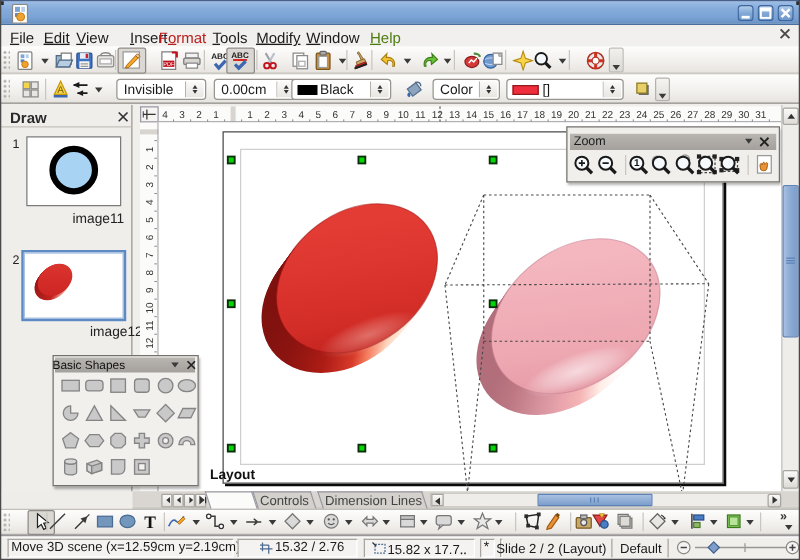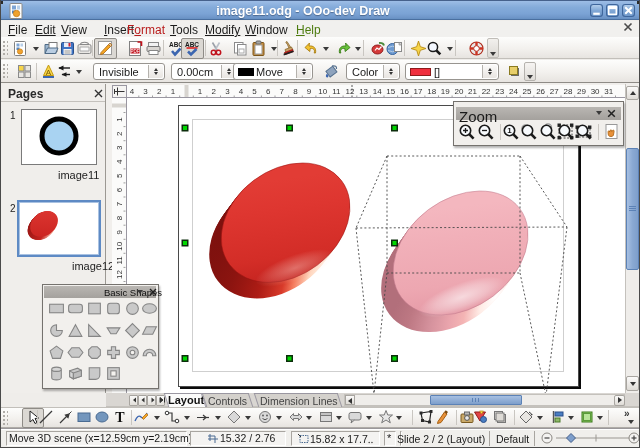--- a/index.html
+++ b/index.html
@@ -20,21 +20,20 @@
 <div class="abs" style="left:0;top:0;width:640px;height:20px;background:linear-gradient(#9dbde6 0%,#84abda 35%,#7ba3d5 70%,#7097ca 90%,#6690c2 100%);border-top:1px solid #46618c;border-bottom:1px solid #4a6f9f;">
  <div class="abs" style="left:0;top:0;width:3px;height:3px;background:#2b2b2b;"></div>
  <div class="abs" style="right:0;top:0;width:3px;height:3px;background:#2b2b2b;"></div>
  <svg class="abs" style="left:9px;top:2px" width="15" height="16" viewBox="0 0 15 16">
    <rect x="1" y="0.5" width="12" height="15" rx="1" fill="#fdfdfd" stroke="#8a8a8a"></rect>
    <rect x="3" y="2.5" width="4" height="4" fill="#7da4d4"></rect>
       <rect x="8" y="2.5" width="3" height="4" fill="#b8cfe8"></rect>
    <rect x="3" y="7.5" width="4" height="3" fill="#5585c0"></rect>
    <circle cx="7.5" cy="10.5" r="3.2" fill="#f0a22e" stroke="#c87f1a" stroke-width="0.8"></circle>
  </svg>
- <div class="abs" style="left:0;width:606px;top:3px;text-align:center;color:#fff;font-weight:bold;font-size:12.5px;text-shadow:0 1px 1px rgba(40,60,90,.55);">image11.odg - OOo-dev Draw</div>
 </div>
 <svg class="abs" style="left:590px;top:4px" width="13" height="13" viewBox="0 0 12 12">
       <rect x="0.5" y="0.5" width="11" height="11" rx="2.5" fill="url(#wbg0)" stroke="#3f669c"></rect>
       <defs>
       <linearGradient id="wbg0" x1="0" y1="0" x2="0" y2="1">
         <stop offset="0" stop-color="#b7d0ec"></stop>
         <stop offset="0.5" stop-color="#81a8d6"></stop>
         <stop offset="1" stop-color="#6e97c9"></stop>
       </linearGradient>
     </defs>
@@ -219,21 +218,21 @@
 <div class="dd" style="left:76px;top:70px;"></div>
 <div class="combo" style="left:93px;top:63px;width:72px;">
     <span class="tx">Invisible</span>
     <span class="spin"></span>
   </div>
 <div class="combo" style="left:171px;top:63px;width:67px;">
     <span class="tx">0.00cm</span>
     <span class="spin"></span>
   </div>
 <div class="combo" style="left:233px;top:63px;width:80px;">
-    <span class="tx" style="left:22px;">Move</span>
+    <span class="tx" style="left:22px;">Black</span>
     <span class="spin"></span>
     <span style="position:absolute;left:4px;top:3.5px;width:16px;height:8px;background:#000;"></span>
   </div>
 <svg class="icon" style="left:323px;top:63px" width="17" height="17" viewBox="0 0 17 17">
     <path d="M3 9 L9 3 L14 8 L8 14 Z" fill="#8ea3bd" stroke="#56718f" transform="rotate(8 8 8)"></path>
     <path d="M9 3 q5 -1 4.5 3" fill="none" stroke="#56718f" stroke-width="1.2"></path>
     <path d="M3.5 11 q-1.5 3 0.5 3.5 q2 0.3 1 -3 z" fill="#3c66b0"></path>
   </svg>
 <div class="combo" style="left:346px;top:63px;width:54px;">
     <span class="tx">Color</span>
@@ -245,21 +244,21 @@
     <span style="position:absolute;left:4px;top:3.5px;width:21px;height:8px;background:#ef2e3d;border:1px solid #8e1b1b;"></span>
   </div>
 <svg class="icon" style="left:506px;top:63px" width="17" height="17" viewBox="0 0 17 17">
     <rect x="5" y="5" width="8" height="8" fill="#6a6a6a"></rect>
     <rect x="3.5" y="3.5" width="8" height="8" fill="#e8cf6a" stroke="#8a7a20"></rect>
   </svg>
 <div class="abs" style="left:524px;top:62px;width:12px;height:19px;background:linear-gradient(#f6f4f2,#e0ddd8);border:1px solid #b5b2ad;border-radius:2px;"></div>
 <div class="dd" style="left:527px;top:75px;"></div>
 <div class="abs" style="left:0;top:84px;width:640px;height:309px;background:#f1efec;"></div>
 <div class="abs" style="left:0;top:84px;width:106px;height:309px;background:#f0eeeb;border-right:1px solid #9b9892;border-left:1px solid #c8c5c0;"></div>
-<div class="abs" style="left:8px;top:87px;font-size:12px;font-weight:bold;color:#2a2a2a;">Pages</div>
+<div class="abs" style="left:8px;top:87px;font-size:12px;font-weight:bold;color:#2a2a2a;">Draw</div>
 <svg class="abs" style="left:94px;top:89px" width="9" height="9" viewBox="0 0 9 9">
     <path d="M1 1 L8 8 M8 1 L1 8" stroke="#333" stroke-width="1.4"></path>
   </svg>
 <div class="abs" style="left:1px;top:101px;width:104px;height:1px;background:#c4c1bc;"></div>
 <div class="abs" style="left:10px;top:110px;font-size:10px;color:#222;">1</div>
 <div class="abs" style="left:21px;top:109px;width:76px;height:56px;background:#fff;border:1px solid #7a7a7a;"></div>
 <svg class="abs" style="left:22px;top:110px" width="74" height="54" viewBox="0 0 74 54">
     <circle cx="37" cy="26" r="17" fill="#a9d3f2" stroke="#000" stroke-width="5"></circle>
   </svg>
 <div class="abs" style="left:58px;top:169px;font-size:11px;color:#222;">image11</div>
@@ -519,21 +518,21 @@
   </svg>
 <div class="abs" style="left:625px;top:84px;width:15px;height:309px;background:#efedea;border-left:1px solid #c4c1bc;"></div>
 <div class="abs" style="left:626px;top:86px;width:13px;height:14px;background:linear-gradient(#fbfaf9,#dedbd6);border:1px solid #a8a5a0;border-radius:2px;"></div>
 <div class="abs" style="left:630px;top:91px;width:0;height:0;border-left:3px solid transparent;border-right:3px solid transparent;border-bottom:4px solid #333;"></div>
 <div class="abs" style="left:626px;top:148px;width:13px;height:122px;background:linear-gradient(90deg,#a7c0e2,#8aa9d3 50%,#7d9ecb);border:1px solid #5c82b6;border-radius:2px;"></div>
 <div class="abs" style="left:629px;top:206px;width:7px;height:1px;background:#5c82b6;box-shadow:0 2px 0 #5c82b6,0 4px 0 #5c82b6;"></div>
 <div class="abs" style="left:626px;top:376px;width:13px;height:15px;background:linear-gradient(#fbfaf9,#dedbd6);border:1px solid #a8a5a0;border-radius:2px;"></div>
 <div class="abs" style="left:630px;top:382px;width:0;height:0;border-left:3px solid transparent;border-right:3px solid transparent;border-top:4px solid #333;"></div>
 <div class="abs" style="left:453px;top:101px;width:171px;height:45px;background:#f1efec;border:1px solid #75726e;box-shadow:1px 2px 2px rgba(0,0,0,.3);"></div>
 <div class="abs" style="left:456px;top:107px;width:165px;height:13px;background:linear-gradient(#b9b6b2,#a4a19d);"></div>
-<div class="abs" style="left:459px;top:107.5px;font-size:15px;color:#1a1a1a;">Zoom</div>
+<div class="abs" style="left:459px;top:107.5px;font-size:10px;color:#1a1a1a;">Zoom</div>
 <div class="dd" style="left:596px;top:111px;"></div>
 <svg class="abs" style="left:607px;top:109px" width="9" height="9" viewBox="0 0 9 9">
     <path d="M1.2 1.2 L7.8 7.8 M7.8 1.2 L1.2 7.8" stroke="#222" stroke-width="1.5"></path>
   </svg>
 <svg class="icon" style="left:458px;top:123px" width="18" height="18" viewBox="0 0 17 17">
     <circle cx="7.5" cy="7.5" r="5.2" fill="#f7fafd" stroke="#1a1a1a" stroke-width="1.6"></circle>
     <line x1="11.2" y1="11.2" x2="15.6" y2="15.6" stroke="#1a1a1a" stroke-width="2.6"></line>
     <path d="M5 7.5 h5 M7.5 5 v5" stroke="#1a1a1a" stroke-width="1.3"></path>
   </svg>
 <svg class="icon" style="left:477px;top:123px" width="18" height="18" viewBox="0 0 17 17">
@@ -575,21 +574,21 @@
     <circle cx="7.5" cy="7.5" r="5.2" fill="#f7fafd" stroke="#1a1a1a" stroke-width="1.6"></circle>
     <line x1="11.2" y1="11.2" x2="15.6" y2="15.6" stroke="#1a1a1a" stroke-width="2.6"></line>
   </svg>
 <div class="vsep" style="left:598px;top:124px;height:16px;"></div>
 <svg class="icon" style="left:602px;top:123px" width="18" height="18" viewBox="0 0 17 17">
     <rect x="4" y="1.5" width="11" height="14" fill="#fff" stroke="#999"></rect>
     <path d="M6 9.5 c0 -2.2 1.6 -2.2 1.6 -0.5 c0.5 -2.8 2.2 -2.8 2.2 -0.5 c1.1 -2.2 2.8 -1.6 2.2 0.6 l-0.6 3.2 c-0.3 1.6 -4.4 1.6 -5 0 z" fill="#e8913a" stroke="#a65f10" stroke-width="0.8"></path>
   </svg>
 <div class="abs" style="left:41.5px;top:283.5px;width:117px;height:105px;background:#f2f0ed;border:1px solid #75726e;box-shadow:1px 2px 2px rgba(0,0,0,.3);"></div>
 <div class="abs" style="left:44px;top:286px;width:112px;height:11.5px;background:linear-gradient(#b9b6b2,#a4a19d);"></div>
-<div class="abs" style="left:56px;top:286.5px;font-size:9.5px;color:#111;padding-left:48px;">Basic Shapes</div>
+<div class="abs" style="left:42px;top:286.5px;font-size:9.5px;color:#111;">Basic Shapes</div>
 <div class="dd" style="left:137px;top:289.5px;"></div>
 <svg class="abs" style="left:149px;top:288px" width="8" height="8" viewBox="0 0 8 8">
     <path d="M1 1 L7 7 M7 1 L1 7" stroke="#222" stroke-width="1.4"></path>
   </svg>
 <svg class="icon" style="left:48px;top:300px" width="16" height="16" viewBox="0 0 16 16">
     <rect x="1.5" y="4" width="13" height="8" fill="#c9c9c9" stroke="#858585" stroke-width="1"></rect>
   </svg>
 <svg class="icon" style="left:67px;top:300px" width="16" height="16" viewBox="0 0 16 16">
     <rect x="1.5" y="4" width="13" height="8" rx="2.5" fill="#c9c9c9" stroke="#858585" stroke-width="1"></rect>
   </svg>
@@ -663,21 +662,21 @@
 <div class="abs" style="left:138px;top:394.5px;width:9px;height:11px;background:linear-gradient(#fafaf9,#e2dfda);border:1px solid #a8a5a0;border-radius:1px;"></div>
 <div class="abs" style="left:147px;top:394.5px;width:9px;height:11px;background:linear-gradient(#fafaf9,#e2dfda);border:1px solid #a8a5a0;border-radius:1px;"></div>
 <div class="abs" style="left:156px;top:394.5px;width:9px;height:11px;background:linear-gradient(#fafaf9,#e2dfda);border:1px solid #a8a5a0;border-radius:1px;"></div>
 <svg class="abs" style="left:129px;top:394px" width="40" height="12" viewBox="0 0 40 12">
     <path d="M2.5 3.5 v5 M7 3.5 L4 6 L7 8.5 Z" fill="#333" stroke="none"></path>
     <path d="M15.5 3.5 L12.5 6 L15.5 8.5 Z" fill="#333"></path>
     <path d="M22.5 3.5 L25.5 6 L22.5 8.5 Z" fill="#333"></path>
     <path d="M31 3.5 L34 6 L31 8.5 Z M35.5 3.5 v5" fill="#333" stroke="#333"></path>
   </svg>
 <div class="abs" style="left:166px;top:393px;width:38px;height:14px;background:#fbfbfa;border:1px solid #9a97a1;border-bottom:none;transform:skewX(18deg);"></div>
-<div class="abs" style="left:168px;top:394px;font-size:11px;font-weight:bold;color:#111;">Layout</div>
+<div class="abs" style="left:168px;top:374px;font-size:11px;font-weight:bold;color:#111;">Layout</div>
 <div class="abs" style="left:204px;top:393px;width:47px;height:14px;background:#d4d1cc;border:1px solid #9a97a1;border-bottom:none;transform:skewX(18deg);"></div>
 <div class="abs" style="left:208px;top:394.5px;font-size:10.5px;color:#444;">Controls</div>
 <div class="abs" style="left:256px;top:393px;width:84px;height:14px;background:#d4d1cc;border:1px solid #9a97a1;border-bottom:none;transform:skewX(18deg);"></div>
 <div class="abs" style="left:260px;top:394.5px;font-size:10.5px;color:#444;">Dimension Lines</div>
 <div class="abs" style="left:344px;top:394px;width:281px;height:12px;background:#efedea;border:1px solid #c4c1bc;"></div>
 <div class="abs" style="left:345px;top:395px;width:10px;height:10px;background:linear-gradient(#fbfaf9,#dedbd6);border:1px solid #a8a5a0;"></div>
 <div class="abs" style="left:348px;top:398px;width:0;height:0;border-top:3px solid transparent;border-bottom:3px solid transparent;border-right:4px solid #333;"></div>
 <div class="abs" style="left:614px;top:394.5px;width:11px;height:11px;background:linear-gradient(#fbfaf9,#dedbd6);border:1px solid #a8a5a0;border-radius:2px;"></div>
 <div class="abs" style="left:618px;top:397px;width:0;height:0;border-top:3px solid transparent;border-bottom:3px solid transparent;border-left:4px solid #333;"></div>
 <div class="abs" style="left:430px;top:395px;width:92px;height:10px;background:linear-gradient(#a7c0e2,#7d9ecb);border:1px solid #5c82b6;border-radius:1px;"></div>

